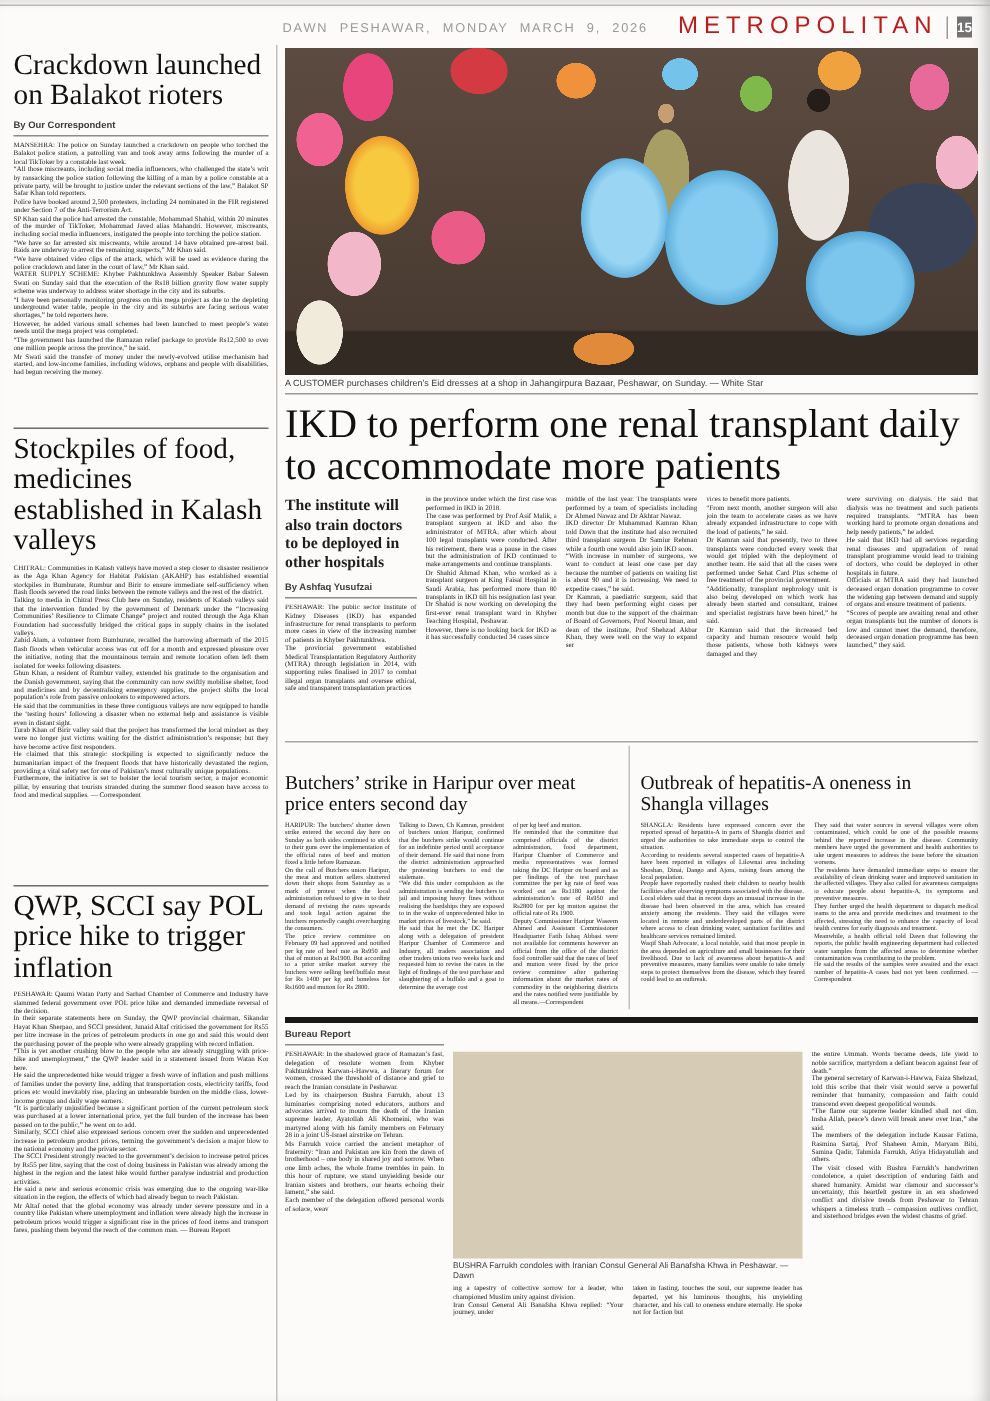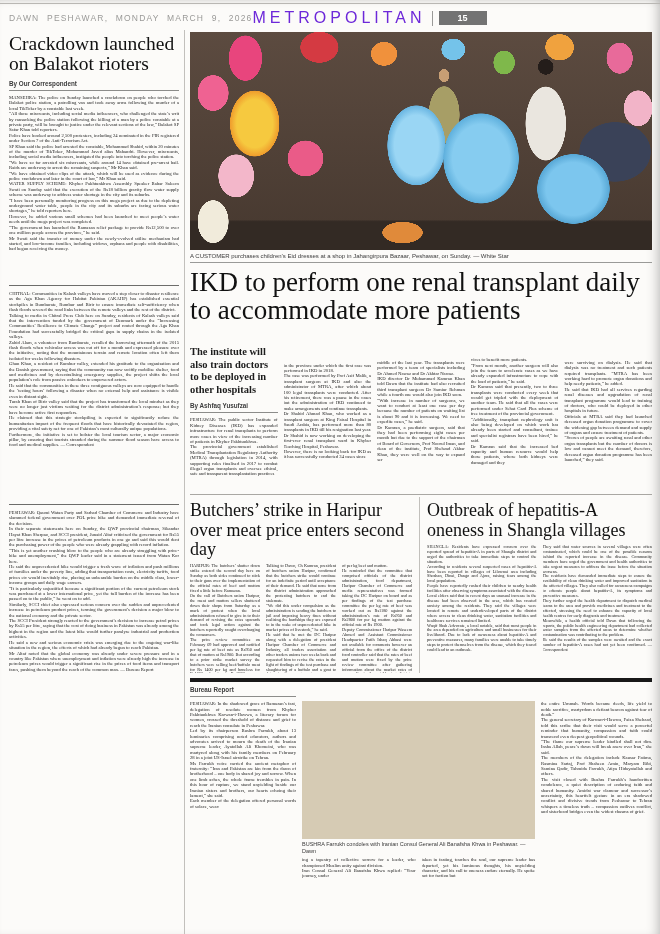--- a/index.html
+++ b/index.html
@@ -1,26 +1,26 @@
 <!DOCTYPE html>
 <html><head>
 <meta charset="utf-8">
 <style>
   html,body{margin:0;padding:0;background:#e9e7e3;}
   .page{position:relative;width:660px;height:934px;background:#fcfbf9;overflow:hidden;
         font-family:"Liberation Serif",serif;color:#1d1d1d;
         box-shadow:inset -9px 0 12px -7px rgba(0,0,0,.25), inset 0 6px 8px -6px rgba(0,0,0,.15);}
   .topline{position:absolute;top:3px;left:0;right:0;height:1px;background:#b9b7b3;}
   
-  .hdr{position:absolute;top:8px;left:9px;right:0;height:20px;display:flex;align-items:center;justify-content:flex-start;}
+  .hdr{position:absolute;top:8px;left:9px;right:12px;height:20px;display:flex;align-items:center;justify-content:flex-end;gap:20px;}
   .hdr-left{font-family:"Liberation Sans",sans-serif;font-size:8.5px;letter-spacing:1.2px;color:#9a9a98;word-spacing:4px;}
   .hdr-right{display:flex;align-items:center;gap:6px;}
-  .section-name{font-family:"Liberation Sans",sans-serif;font-size:16px;letter-spacing:4px;color:#6d28d9;font-weight:400;}
+  .section-name{font-family:"Liberation Sans",sans-serif;font-size:16px;letter-spacing:4px;color:#b91c1c;font-weight:400;}
   .hdr-vr{width:1px;height:15px;background:#9a9a98;}
-  .pagenum{font-family:"Liberation Sans",sans-serif;font-size:9px;font-weight:bold;color:#fff;background:#737373;padding:2px 19px;}
+  .pagenum{font-family:"Liberation Sans",sans-serif;font-size:9px;font-weight:bold;color:#fff;background:#737373;padding:2px 0;}
   
   .content{position:absolute;top:30px;left:9px;right:8px;bottom:0;display:flex;gap:5px;}
   .leftcol{width:170px;flex:none;}
   .vrule{width:1px;background:#c2c0bc;flex:none;}
   .main{flex:1;min-width:0;}
   
   h1,h2,h3{margin:0;font-weight:normal;color:#111;}
   .h-left{font-size:19.5px;line-height:1.05;margin:4px 0 5px;}
   .byline{font-family:"Liberation Sans",sans-serif;font-size:6.3px;font-weight:bold;color:#3c3c3c;
           border-bottom:1px solid #8c8c8a;padding-bottom:3px;margin:2px 0 4px;}
@@ -28,26 +28,26 @@
   .body-sm{font-size:4.3px;line-height:4.9px;}
   .hrule{border:0;border-top:1px solid #6d6d6b;margin:7px 0 3px;}
   .hrule-lt{border:0;border-top:1px solid #a9a7a3;margin:3px 0 2px;}
   .thickbar{height:4px;background:#181818;margin:5px 0 4px;}
   .cols{display:flex;gap:6px;}
   .col{flex:1;min-width:0;overflow:hidden;}
   .caption{font-family:"Liberation Sans",sans-serif;font-size:6px;line-height:7px;color:#3a3a3a;}
   
   .h-lead{font-size:27px;line-height:1.04;margin:5px 0 7px;}
   .deck{font-size:10.5px;line-height:12.5px;font-weight:bold;margin:1px 0 6px;}
-  .lead-row{height:160px;overflow:hidden;align-items:center;}
+  .lead-row{height:160px;overflow:hidden;}
   
   .mid-row{display:flex;gap:7px;height:176px;overflow:hidden;}
   .butchers{width:222px;flex:none;}
   .hepatitis{flex:1;min-width:0;}
-  .h-mid{font-size:18px;line-height:1.08;margin:4px 0 5px;}
+  .h-mid{font-size:13px;line-height:1.08;margin:18px 0 5px;}
   
   .h-women{font-size:23.5px;line-height:1.05;margin:3px 0 4px;}
   .women-row{display:flex;gap:6px;height:196px;overflow:hidden;}
   .women-left{width:106px;flex:none;}
   .women-center{width:233px;flex:none;}
   .women-right{flex:1;min-width:0;}
   
   .bazaar-photo{height:218px;margin-top:2px;background-color:#46382f;background-repeat:no-repeat;
     background-image:
       radial-gradient(ellipse 28px 38px at 12% 12%, #e8457d 59%, rgba(0,0,0,0) 60%),
@@ -120,31 +120,33 @@
 “We have so far arrested six miscreants, while around 14 have obtained pre-arrest bail. Raids are underway to arrest the remaining suspects,” Mr Khan said.
 “We have obtained video clips of the attack, which will be used as evidence during the police crackdown and later in the court of law,” Mr Khan said.
 WATER SUPPLY SCHEME: Khyber Pakhtunkhwa Assembly Speaker Babar Saleem Swati on Sunday said that the execution of the Rs18 billion gravity flow water supply scheme was underway to address water shortage in the city and its suburbs.
 “I have been personally monitoring progress on this mega project as due to the depleting underground water table, people in the city and its suburbs are facing serious water shortages,” he told reporters here.
 However, he added various small schemes had been launched to meet people’s water needs until the mega project was completed.
 “The government has launched the Ramazan relief package to provide Rs12,500 to over one million people across the province,” he said.
 Mr Swati said the transfer of money under the newly-evolved utilise mechanism had started, and low-income families, including widows, orphans and people with disabilities, had begun receiving the money.</div>
       </article>
       <hr class="hrule">
       <article>
+        <h2 class="h-left">Stockpiles of food, medicines established in Kalash valleys</h2>
         <div class="body-text" style="height:206px;margin-top:5px;">CHITRAL: Communities in Kalash valleys have moved a step closer to disaster resilience as the Aga Khan Agency for Habitat Pakistan (AKAHP) has established essential stockpiles in Bumburate, Rumbur and Birir to ensure immediate self-sufficiency when flash floods severed the road links between the remote valleys and the rest of the district.
 Talking to media in Chitral Press Club here on Sunday, residents of Kalash valleys said that the intervention funded by the government of Denmark under the “Increasing Communities’ Resilience to Climate Change” project and routed through the Aga Khan Foundation had successfully bridged the critical gaps in supply chains in the isolated valleys.
 Zahid Alam, a volunteer from Bumburate, recalled the harrowing aftermath of the 2015 flash floods when vehicular access was cut off for a month and expressed pleasure over the initiative, noting that the mountainous terrain and remote location often left them isolated for weeks following disasters.
 Ghun Khan, a resident of Rumbur valley, extended his gratitude to the organisation and the Danish government, saying that the community can now swiftly mobilise shelter, food and medicines and by decentralising emergency supplies, the project shifts the local population’s role from passive onlookers to empowered actors.
 He said that the communities in these three contiguous valleys are now equipped to handle the ‘testing hours’ following a disaster when no external help and assistance is visible even in distant sight.
 Turab Khan of Birir valley said that the project has transformed the local mindset as they were no longer just victims waiting for the district administration’s response; but they have become active first responders.
 He claimed that this strategic stockpiling is expected to significantly reduce the humanitarian impact of the frequent floods that have historically devastated the region, providing a vital safety net for one of Pakistan’s most culturally unique populations.
 Furthermore, the initiative is set to bolster the local tourism sector, a major economic pillar, by ensuring that tourists stranded during the summer flood season have access to food and medical supplies. — Correspondent</div>
       </article>
       <hr class="hrule">
       <article>
+        <h2 class="h-left">QWP, SCCI say POL price hike to trigger inflation</h2>
         <div class="body-text" style="height:214px;margin-top:5px;">PESHAWAR: Qaumi Watan Party and Sarhad Chamber of Commerce and Industry have slammed federal government over POL price hike and demanded immediate reversal of the decision.
 In their separate statements here on Sunday, the QWP provincial chairman, Sikandar Hayat Khan Sherpao, and SCCI president, Junaid Altaf criticised the government for Rs55 per litre increase in the prices of petroleum products in one go and said this would dent the purchasing power of the people who were already grappling with record inflation.
 “This is yet another crushing blow to the people who are already struggling with price-hike and unemployment,” the QWP leader said in a statement issued from Watan Kor here.
 He said the unprecedented hike would trigger a fresh wave of inflation and push millions of families under the poverty line, adding that transportation costs, electricity tariffs, food prices etc would inevitably rise, placing an unbearable burden on the middle class, lower-income groups and daily wage earners.
 “It is particularly unjustified because a significant portion of the current petroleum stock was purchased at a lower international price, yet the full burden of the increase has been passed on to the public,” he went on to add.
 Similarly, SCCI chief also expressed serious concern over the sudden and unprecedented increase in petroleum product prices, terming the government’s decision a major blow to the national economy and the private sector.
 The SCCI President strongly reacted to the government’s decision to increase petrol prices by Rs55 per litre, saying that the cost of doing business in Pakistan was already among the highest in the region and the latest hike would further paralyse industrial and production activities.
 He said a new and serious economic crisis was emerging due to the ongoing war-like situation in the region, the effects of which had already begun to reach Pakistan.
 Mr Altaf noted that the global economy was already under severe pressure and in a country like Pakistan where unemployment and inflation were already high the increase in petroleum prices would trigger a significant rise in the prices of food items and transport fares, pushing them beyond the reach of the common man. — Bureau Report</div>
       </article>

